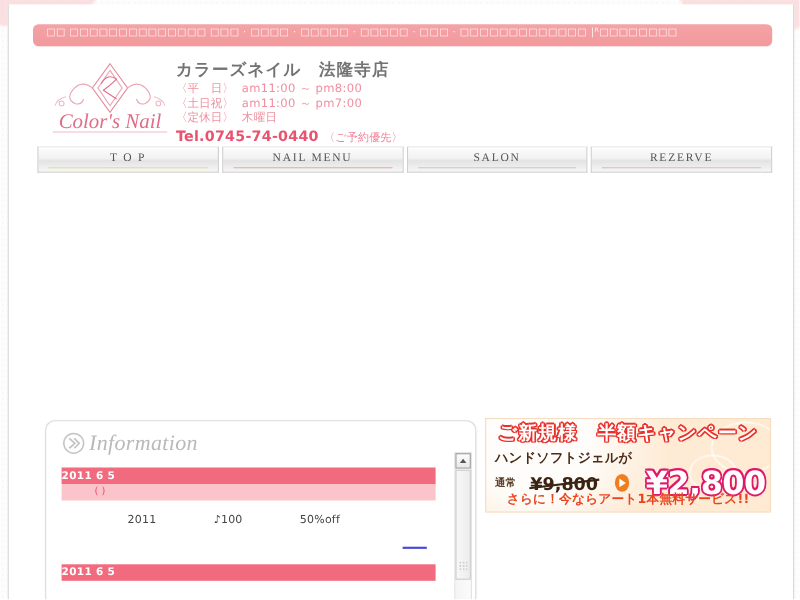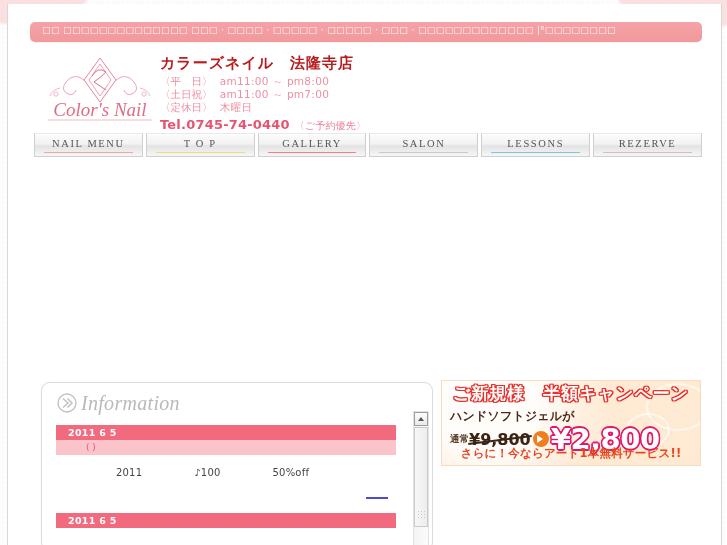--- a/index.html
+++ b/index.html
@@ -32,21 +32,21 @@
     font-family:"DejaVu Sans",sans-serif;
     font-size:9px;letter-spacing:.4px;color:#fff2f2;white-space:nowrap;
   }
 
   
   #header{position:absolute;left:0;top:44px;width:713px;height:78px;}
   #logo{position:absolute;left:22px;top:4px;width:140px;height:70px;}
   #logo svg{display:block;}
   #shopinfo{position:absolute;left:152px;top:6px;}
   #shopname{font-family:Liberation Mono, monospace;font-size:15px;font-weight:bold;
-    color:#b91c1c;letter-spacing:1px;margin-bottom:2px;}
+    color:#737373;letter-spacing:1px;margin-bottom:2px;}
   .hours{font-family:"DejaVu Sans",sans-serif;font-size:10.5px;color:#ef8fa0;
     letter-spacing:.3px;line-height:13px;white-space:nowrap;}
   .hours .lbl{letter-spacing:0;}
   #tel{margin-top:3px;font-family:"DejaVu Sans",sans-serif;font-size:13px;
     font-weight:bold;color:#e8536f;letter-spacing:.2px;white-space:nowrap;}
   #tel .small{font-size:10px;font-weight:normal;color:#ee7f94;}
 
   
   #nav{position:absolute;left:26px;top:129px;width:668px;height:22px;
     display:flex;gap:3px;}
@@ -68,21 +68,21 @@
   
   #infopanel{position:absolute;left:33px;top:378px;width:390px;height:167px;
     background:#ffffff;border:1px solid #dcdcdc;border-radius:9px;
     box-shadow:0 0 2px rgba(0,0,0,.05);overflow:hidden;}
   #infohead{position:absolute;left:14px;top:9px;display:flex;align-items:flex-start;gap:3px;font-style:italic;}
   #infohead .ttl{font-family:"Liberation Serif","DejaVu Serif",serif;
     font-size:20px;color:#b9b9b9;letter-spacing:.3px;}
   #infolist{position:absolute;left:14px;top:42px;width:340px;}
   .news-date{background:#f26a7e;color:#ffffff;
     font-family:"DejaVu Sans",sans-serif;font-size:9.5px;font-weight:bold;
-    padding:2px 12px;line-height:11px;letter-spacing:.3px;}
+    padding:2px 0;line-height:11px;letter-spacing:.3px;}
   .news-sub{background:#fbc4cb;color:#e8536f;
     font-family:"DejaVu Sans",sans-serif;font-size:9px;
     padding:2px 4px 2px 30px;line-height:11px;}
   .news-body{font-family:"DejaVu Sans",sans-serif;font-size:10px;color:#444;
     padding:10px 4px 10px 60px;line-height:16px;letter-spacing:.2px;
     display:flex;gap:52px;}
   .news-link{height:22px;position:relative;}
   .news-link .lk{position:absolute;right:8px;top:6px;width:22px;height:2px;background:#4b4bd6;}
 
   
@@ -115,21 +115,21 @@
   #b-line1{position:absolute;left:0;right:0;top:1px;text-align:center;
     font-family:"DejaVu Sans",sans-serif;font-size:17px;font-weight:bold;
     color:#ffffff;letter-spacing:1px;white-space:nowrap;
     text-shadow:
       -1.4px 0 0 #e8312b, 1.4px 0 0 #e8312b, 0 -1.4px 0 #e8312b, 0 1.4px 0 #e8312b,
       -1.2px -1.2px 0 #e8312b, 1.2px -1.2px 0 #e8312b, -1.2px 1.2px 0 #e8312b, 1.2px 1.2px 0 #e8312b;}
   #b-line2{position:absolute;left:8px;top:27px;
     font-family:"DejaVu Sans",sans-serif;font-size:12px;font-weight:bold;
     color:#4a2a18;letter-spacing:.2px;white-space:nowrap;}
   #b-price{position:absolute;left:8px;top:44px;right:4px;height:28px;
-    display:flex;align-items:center;gap:0;white-space:nowrap;}
+    display:flex;align-items:center;gap:13px;white-space:nowrap;}
   #b-price .usual{font-family:"DejaVu Sans",sans-serif;font-size:9.5px;color:#5a3a22;font-weight:bold;}
   #b-price .old{font-family:"DejaVu Sans",sans-serif;font-size:16px;font-weight:bold;
     color:#3a2414;position:relative;}
   #b-price .old:after{content:"";position:absolute;left:-1px;right:-1px;top:52%;height:2px;
     background:#3a2414;transform:rotate(-7deg);}
   #b-price .arrow2{display:inline-block;width:16px;height:16px;border-radius:50%;
     background:#f07d1e;position:relative;margin:0 2px;}
   #b-price .arrow2:before{content:"";position:absolute;left:4px;top:3.5px;
     width:0;height:0;border-top:4.5px solid transparent;border-bottom:4.5px solid transparent;
     border-left:6px solid #fff;}
@@ -193,38 +193,30 @@
 
         <div id="tel">
           <span>Tel.0745-74-0440</span>
           <span class="small">〈ご予約優先〉</span>
         </div>
       </div>
     </div>
 
     <div id="nav">
       <div class="navbtn">
+        <span class="txt">T O P</span>
+        <span class="uline" style="background: rgb(232, 224, 122);"></span>
+      </div>
+      <div class="navbtn">
         <span class="txt">NAIL MENU</span>
         <span class="uline" style="background: rgb(232, 169, 160);"></span>
       </div>
       <div class="navbtn">
-        <span class="txt">T O P</span>
-        <span class="uline" style="background: rgb(232, 224, 122);"></span>
-      </div>
-      <div class="navbtn">
-        <span class="txt">GALLERY</span>
-        <span class="uline" style="background: rgb(240, 125, 142);"></span>
-      </div>
-      <div class="navbtn">
         <span class="txt">SALON</span>
         <span class="uline" style="background: rgb(201, 201, 201);"></span>
-      </div>
-      <div class="navbtn">
-        <span class="txt">LESSONS</span>
-        <span class="uline" style="background: rgb(127, 196, 224);"></span>
       </div>
       <div class="navbtn">
         <span class="txt">REZERVE</span>
         <span class="uline" style="background: rgb(217, 185, 196);"></span>
       </div>
     </div>
 
     <div id="infopanel">
       <div id="infohead">
         <svg width="22" height="22" viewBox="0 0 22 22">

